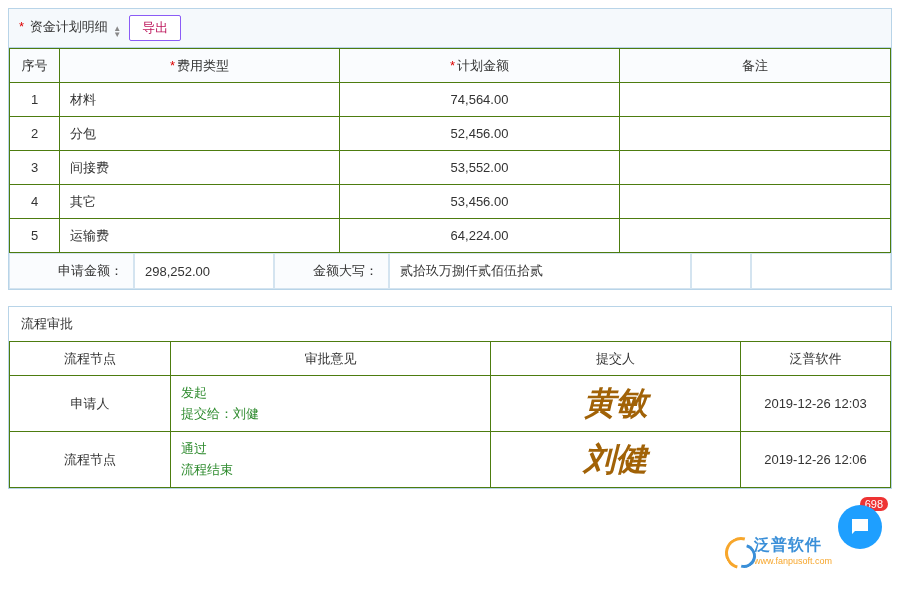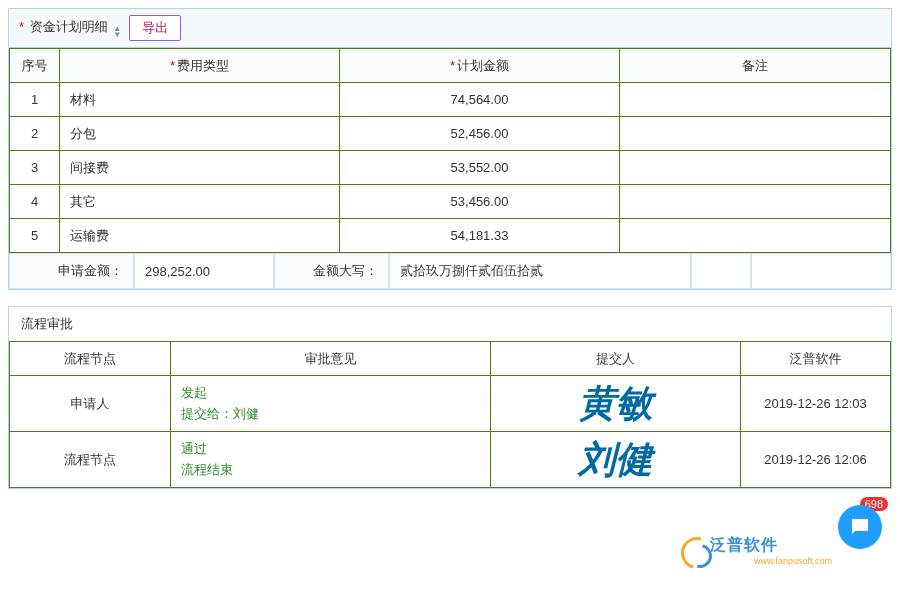--- a/index.html
+++ b/index.html
@@ -29,33 +29,33 @@
     .summary-pad2 { width: 140px; }
     
     .approval-header { padding: 8px 12px; background: #fff; }
     .approval-table th { background: #fff; font-weight: normal; }
     .approval-table td { height: 56px; }
     .col-node { width: 161px; }
     .col-opinion { width: 320px; }
     .col-submitter { width: 250px; }
     .opinion-text { text-align: left; color: #2e8b2e; line-height: 1.6; }
     .opinion-name { color: #2e8b2e; }
-    .signature { font-family: "STKaiti", "KaiTi", cursive; font-size: 37px; font-weight: bold; color: #0369a1; font-style: italic; }
+    .signature { font-family: "STKaiti", "KaiTi", cursive; font-size: 32px; font-weight: bold; color: #a16207; font-style: italic; }
     
     .footer-area { position: relative; height: 70px; }
     .chat-bubble { position: absolute; right: 10px; top: 0; width: 44px; height: 44px; background: #1e9fff; border-radius: 50%; display: flex; align-items: center; justify-content: center; cursor: pointer; }
     .chat-icon-svg { width: 24px; height: 24px; fill: #fff; }
     .badge { position: absolute; right: 4px; top: -8px; background: #e33; color: #fff; font-size: 11px; padding: 1px 5px; border-radius: 8px; }
     .brand { position: absolute; right: 60px; top: 30px; display: flex; align-items: center; gap: 1px; }
     .brand-logo { width: 28px; height: 28px; position: relative; }
     .brand-logo::before { content: ""; position: absolute; width: 26px; height: 26px; border: 3px solid #f7a62b; border-radius: 50%; border-right-color: transparent; border-bottom-color: transparent; transform: rotate(-30deg); }
     .brand-logo::after { content: ""; position: absolute; width: 18px; height: 18px; left: 7px; top: 7px; border: 3px solid #3a8fd8; border-radius: 50%; border-left-color: transparent; border-top-color: transparent; transform: rotate(-30deg); }
     .brand-text { display: flex; flex-direction: column; }
     .brand-cn { font-size: 16px; color: #3a8fd8; font-weight: bold; letter-spacing: 1px; }
-    .brand-en { font-size: 9px; color: #f7a62b; margin-left: 44px; }
+    .brand-en { font-size: 9px; color: #f7a62b; }
   </style>
 </head>
 <body>
 
 <div class="panel">
   <div class="panel-header">
     <span>
       <span class="required-star">*</span>
       <span>资金计划明细</span>
       <span class="sort-icon">
@@ -95,21 +95,21 @@
         </tr>
         <tr>
           <td>4</td>
           <td class="left">其它</td>
           <td>53,456.00</td>
           <td></td>
         </tr>
         <tr>
           <td>5</td>
           <td class="left">运输费</td>
-          <td>54,181.33</td>
+          <td>64,224.00</td>
           <td></td>
         </tr>
       </tbody>
   </table>
   <div class="summary-row">
     <div class="summary-cell summary-label">申请金额：</div>
     <div class="summary-cell summary-value">298,252.00</div>
     <div class="summary-cell summary-cn-label">金额大写：</div>
     <div class="summary-cell summary-cn-value">贰拾玖万捌仟贰佰伍拾贰</div>
     <div class="summary-cell summary-pad"></div>

